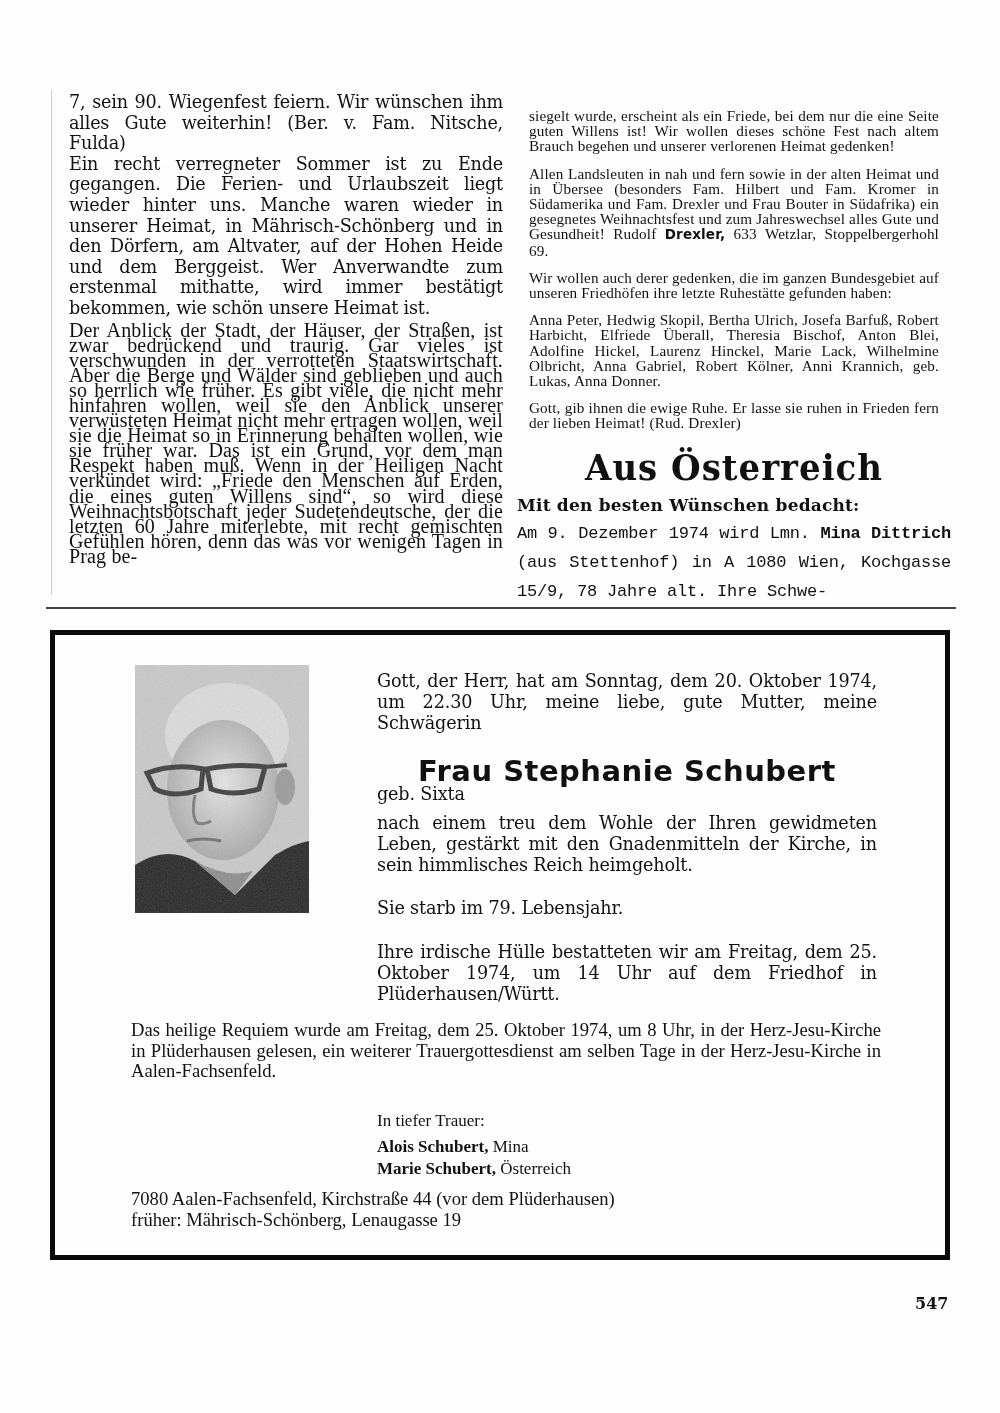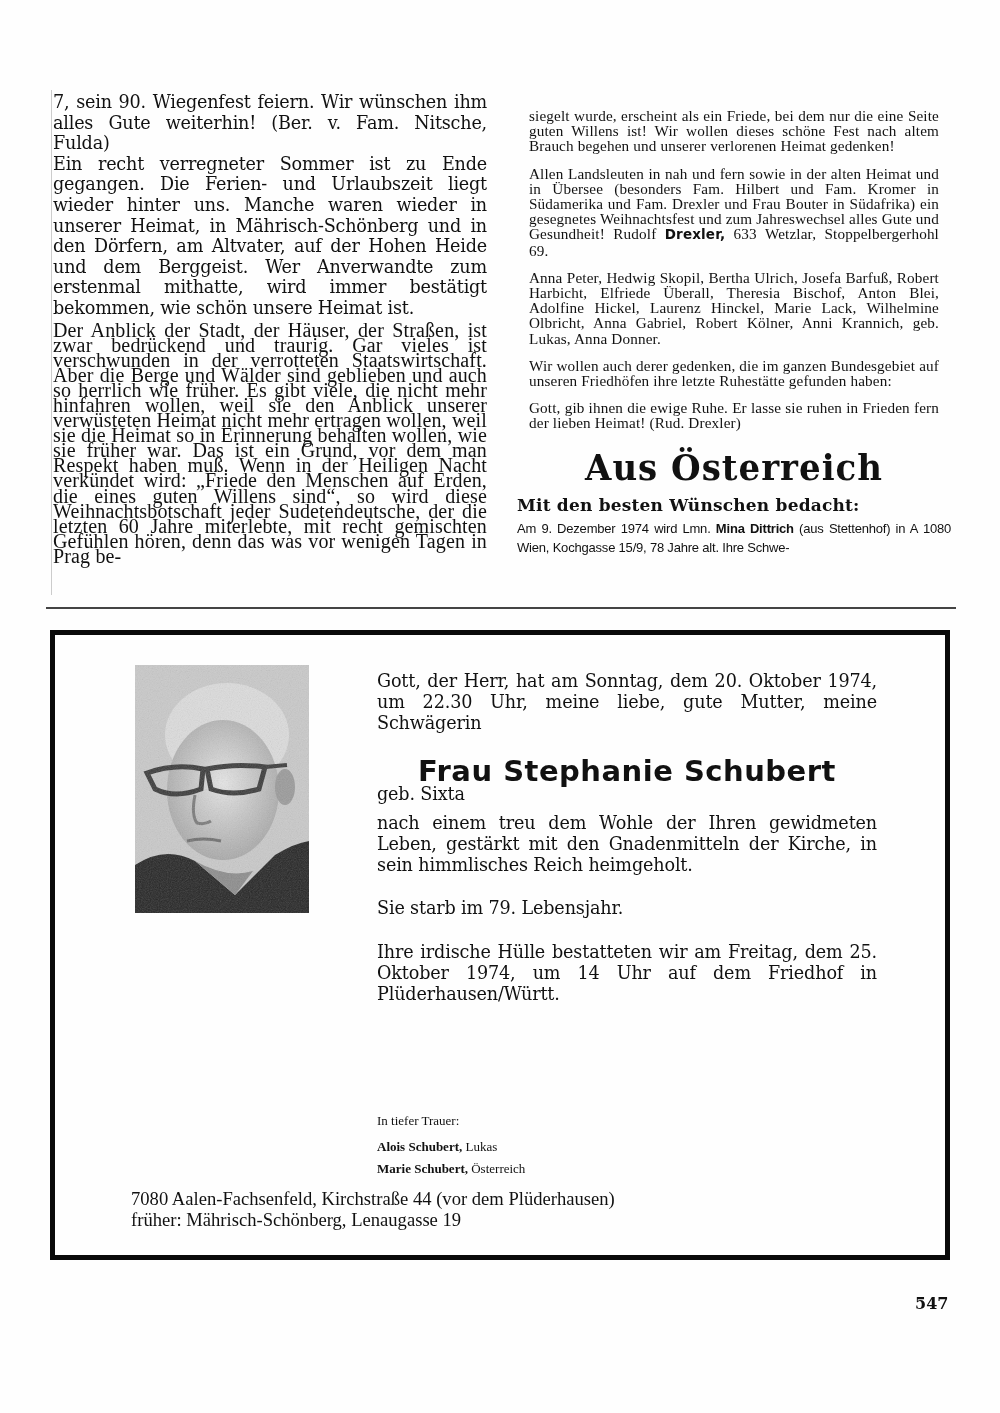--- a/index.html
+++ b/index.html
@@ -1,51 +1,51 @@
 <!DOCTYPE html>
 <html><head>
   <meta charset="utf-8">
   <style>
     html, body { margin: 0; padding: 0; background: #ffffff; }
     body { width: 1000px; height: 1413px; position: relative; overflow: hidden; color: #111; }
     .page { position: absolute; left: 0; top: 0; width: 1000px; height: 1413px; background: #fefefe; }
 
     
-    .col-left { position: absolute; left: 53px; top: 92px; width: 434px; }
+    .col-left { position: absolute; left: 53px; top: 92px; width: 434px; padding-left: 16px; }
     .col-left .big { font-family: "DejaVu Serif", serif; font-size: 17.6px; line-height: 20.6px; text-align: justify; margin: 0; letter-spacing: -0.2px; }
     .col-left .small { font-family: "Liberation Serif", serif; font-size: 20px; line-height: 15.1px; text-align: justify; margin: 4px 0 0 0; letter-spacing: 0.15px; }
 
     
     .col-right { position: absolute; left: 517px; top: 96px; width: 434px; }
     .col-right .small { font-family: "Liberation Serif", serif; font-size: 15.2px; line-height: 15.2px; text-align: justify; margin: 12px; letter-spacing: 0.15px; }
     .col-right .small + .small { margin-top: 0; }
 
     .fraktur-head { font-family: "DejaVu Serif", serif; font-weight: bold; font-size: 34px; text-align: center; margin: 16px 0 8px 0; letter-spacing: 1px; transform: scaleY(1.05); }
     .subhead { font-family: "DejaVu Serif", serif; font-weight: bold; font-size: 17px; margin: 0 0 4px 0; letter-spacing: 0.2px; }
-    .col-right .big { font-family: Liberation Sans, sans-serif; font-size: 13px; line-height: 19px; text-align: justify; margin: 0; letter-spacing: -0.2px; }
+    .col-right .big { font-family: Liberation Mono, monospace; font-size: 17px; line-height: 29px; text-align: justify; margin: 0; letter-spacing: -0.2px; }
     b { font-weight: bold; }
     .sans-bold { font-family: "DejaVu Sans", sans-serif; font-weight: bold; font-size: 13.5px; }
 
     .left-margin-rule { position: absolute; left: 51px; top: 90px; width: 1px; height: 505px; background: #ccc; }
     .separator { position: absolute; left: 46px; top: 607px; width: 910px; height: 2px; background: #444; }
 
     
     .obit-box { position: absolute; left: 50px; top: 630px; width: 890px; height: 620px; border: 5px solid #0a0a0a; box-sizing: content-box; }
     .photo { position: absolute; left: 80px; top: 30px; width: 174px; height: 248px; overflow: hidden; }
     .photo svg { display: block; }
 
     .obit-text { position: absolute; left: 322px; top: 36px; width: 500px; font-family: "DejaVu Serif", serif; font-size: 17.6px; line-height: 20.8px; }
     .obit-text p { margin: 0; text-align: justify; letter-spacing: -0.15px; }
     .obit-text p.gap { margin-top: 23px; }
     .deceased-name { font-family: "DejaVu Sans", sans-serif; font-weight: bold; font-size: 29px; text-align: center; margin: 28px 0 2px 0; letter-spacing: 0.5px; }
     .maiden { text-align: right; margin: 0 0 8px 0 !important; }
 
     .obit-wide { position: absolute; left: 76px; top: 385px; width: 750px; font-family: "Liberation Serif", serif; font-size: 18.6px; line-height: 20.6px; }
     .obit-wide p { margin: 0; text-align: justify; }
-    .mourners { position: absolute; left: 322px; top: 475px; font-family: "Liberation Serif", serif; font-size: 13px; line-height: 22px; }
+    .mourners { position: absolute; left: 322px; top: 475px; font-family: "Liberation Serif", serif; font-size: 17px; line-height: 22px; }
     .mourners p { margin: 0; }
     .mourners .label { margin-bottom: 4px; }
     .address { position: absolute; left: 76px; top: 553px; font-family: "Liberation Serif", serif; font-size: 18.6px; line-height: 21px; }
     .address p { margin: 0; }
 
     .page-number { position: absolute; left: 915px; top: 1294px; font-family: "DejaVu Serif", serif; font-weight: bold; font-size: 16px; }
   </style>
 </head>
 <body>
 
@@ -55,22 +55,22 @@
 
   <div class="col-left">
     <p class="big">7, sein 90. Wiegenfest feiern. Wir wünschen ihm alles Gute weiterhin! (Ber. v. Fam. Nitsche, Fulda)</p>
     <p class="big">Ein recht verregneter Sommer ist zu Ende gegangen. Die Ferien- und Urlaubszeit liegt wieder hinter uns. Manche waren wieder in unserer Heimat, in Mährisch-Schönberg und in den Dörfern, am Altvater, auf der Hohen Heide und dem Berggeist. Wer Anverwandte zum erstenmal mithatte, wird immer bestätigt bekommen, wie schön unsere Heimat ist.</p>
     <p class="small">Der Anblick der Stadt, der Häuser, der Straßen, ist zwar bedrückend und traurig. Gar vieles ist verschwunden in der verrotteten Staatswirtschaft. Aber die Berge und Wälder sind geblieben und auch so herrlich wie früher. Es gibt viele, die nicht mehr hinfahren wollen, weil sie den Anblick unserer verwüsteten Heimat nicht mehr ertragen wollen, weil sie die Heimat so in Erinnerung behalten wollen, wie sie früher war. Das ist ein Grund, vor dem man Respekt haben muß. Wenn in der Heiligen Nacht verkündet wird: „Friede den Menschen auf Erden, die eines guten Willens sind“, so wird diese Weihnachtsbotschaft jeder Sudetendeutsche, der die letzten 60 Jahre miterlebte, mit recht gemischten Gefühlen hören, denn das was vor wenigen Tagen in Prag be-</p>
   </div>
 
   <div class="col-right">
     <p class="small">siegelt wurde, erscheint als ein Friede, bei dem nur die eine Seite guten Willens ist! Wir wollen dieses schöne Fest nach altem Brauch begehen und unserer verlorenen Heimat gedenken!</p>
     <p class="small"><span>Allen Landsleuten in nah und fern sowie in der alten Heimat und in Übersee (besonders Fam. Hilbert und Fam. Kromer in Südamerika und Fam. Drexler und Frau Bouter in Südafrika) ein gesegnetes Weihnachtsfest und zum Jahreswechsel alles Gute und Gesundheit! Rudolf </span><span class="sans-bold">Drexler,</span><span> 633 Wetzlar, Stoppelbergerhohl 69.</span></p>
+    <p class="small">Wir wollen auch derer gedenken, die im ganzen Bundesgebiet auf unseren Friedhöfen ihre letzte Ruhestätte gefunden haben:</p>
     <p class="small">Anna Peter, Hedwig Skopil, Bertha Ulrich, Josefa Barfuß, Robert Harbicht, Elfriede Überall, Theresia Bischof, Anton Blei, Adolfine Hickel, Laurenz Hinckel, Marie Lack, Wilhelmine Olbricht, Anna Gabriel, Robert Kölner, Anni Krannich, geb. Lukas, Anna Donner.</p>
-    <p class="small">Wir wollen auch derer gedenken, die im ganzen Bundesgebiet auf unseren Friedhöfen ihre letzte Ruhestätte gefunden haben:</p>
     <p class="small">Gott, gib ihnen die ewige Ruhe. Er lasse sie ruhen in Frieden fern der lieben Heimat! (Rud. Drexler)</p>
 
     <h2 class="fraktur-head">Aus Österreich</h2>
     <div class="subhead">Mit den besten Wünschen bedacht:</div>
     <p class="big"><span>Am 9. Dezember 1974 wird Lmn. </span><b>Mina Dittrich</b><span> (aus Stettenhof) in A 1080 Wien, Kochgasse 15/9, 78 Jahre alt. Ihre Schwe-</span></p>
   </div>
 
   <div class="separator"></div>
 
   <div class="obit-box">
@@ -113,24 +113,27 @@
 
     <div class="obit-text">
       <p>Gott, der Herr, hat am Sonntag, dem 20. Oktober 1974, um 22.30 Uhr, meine liebe, gute Mutter, meine Schwägerin</p>
       <div class="deceased-name">Frau Stephanie Schubert</div>
       <p class="maiden">geb. Sixta</p>
       <p>nach einem treu dem Wohle der Ihren gewidmeten Leben, gestärkt mit den Gnadenmitteln der Kirche, in sein himmlisches Reich heimgeholt.</p>
       <p class="gap">Sie starb im 79. Lebensjahr.</p>
       <p class="gap">Ihre irdische Hülle bestatteten wir am Freitag, dem 25. Oktober 1974, um 14 Uhr auf dem Friedhof in Plüderhausen/Württ.</p>
     </div>
 
+    <div class="obit-wide">
+      <p>Das heilige Requiem wurde am Freitag, dem 25. Oktober 1974, um 8 Uhr, in der Herz-Jesu-Kirche in Plüderhausen gelesen, ein weiterer Trauergottesdienst am selben Tage in der Herz-Jesu-Kirche in Aalen-Fachsenfeld.</p>
+    </div>
 
     <div class="mourners">
       <p class="label">In tiefer Trauer:</p>
-      <p><b>Alois Schubert,</b><span> Lukas</span></p>
+      <p><b>Alois Schubert,</b><span> Mina</span></p>
       <p><b>Marie Schubert,</b><span> Österreich</span></p>
     </div>
 
     <div class="address">
       <p>7080 Aalen-Fachsenfeld, Kirchstraße 44 (vor dem Plüderhausen)</p>
       <p>früher: Mährisch-Schönberg, Lenaugasse 19</p>
     </div>
   </div>
 
   <div class="page-number">547</div>

